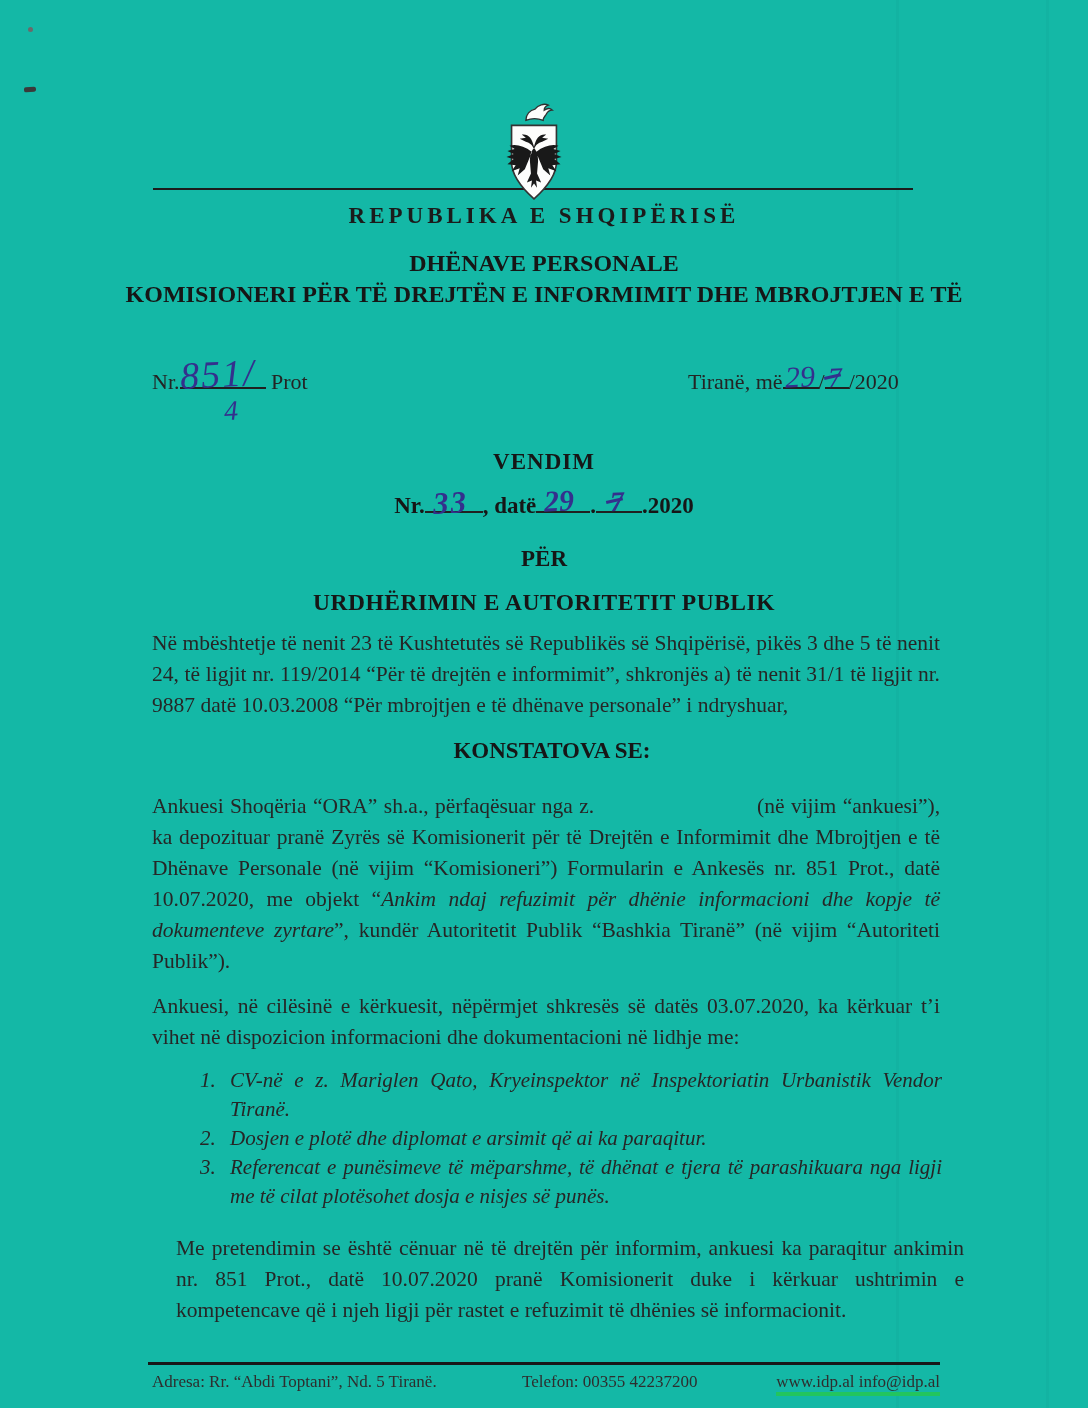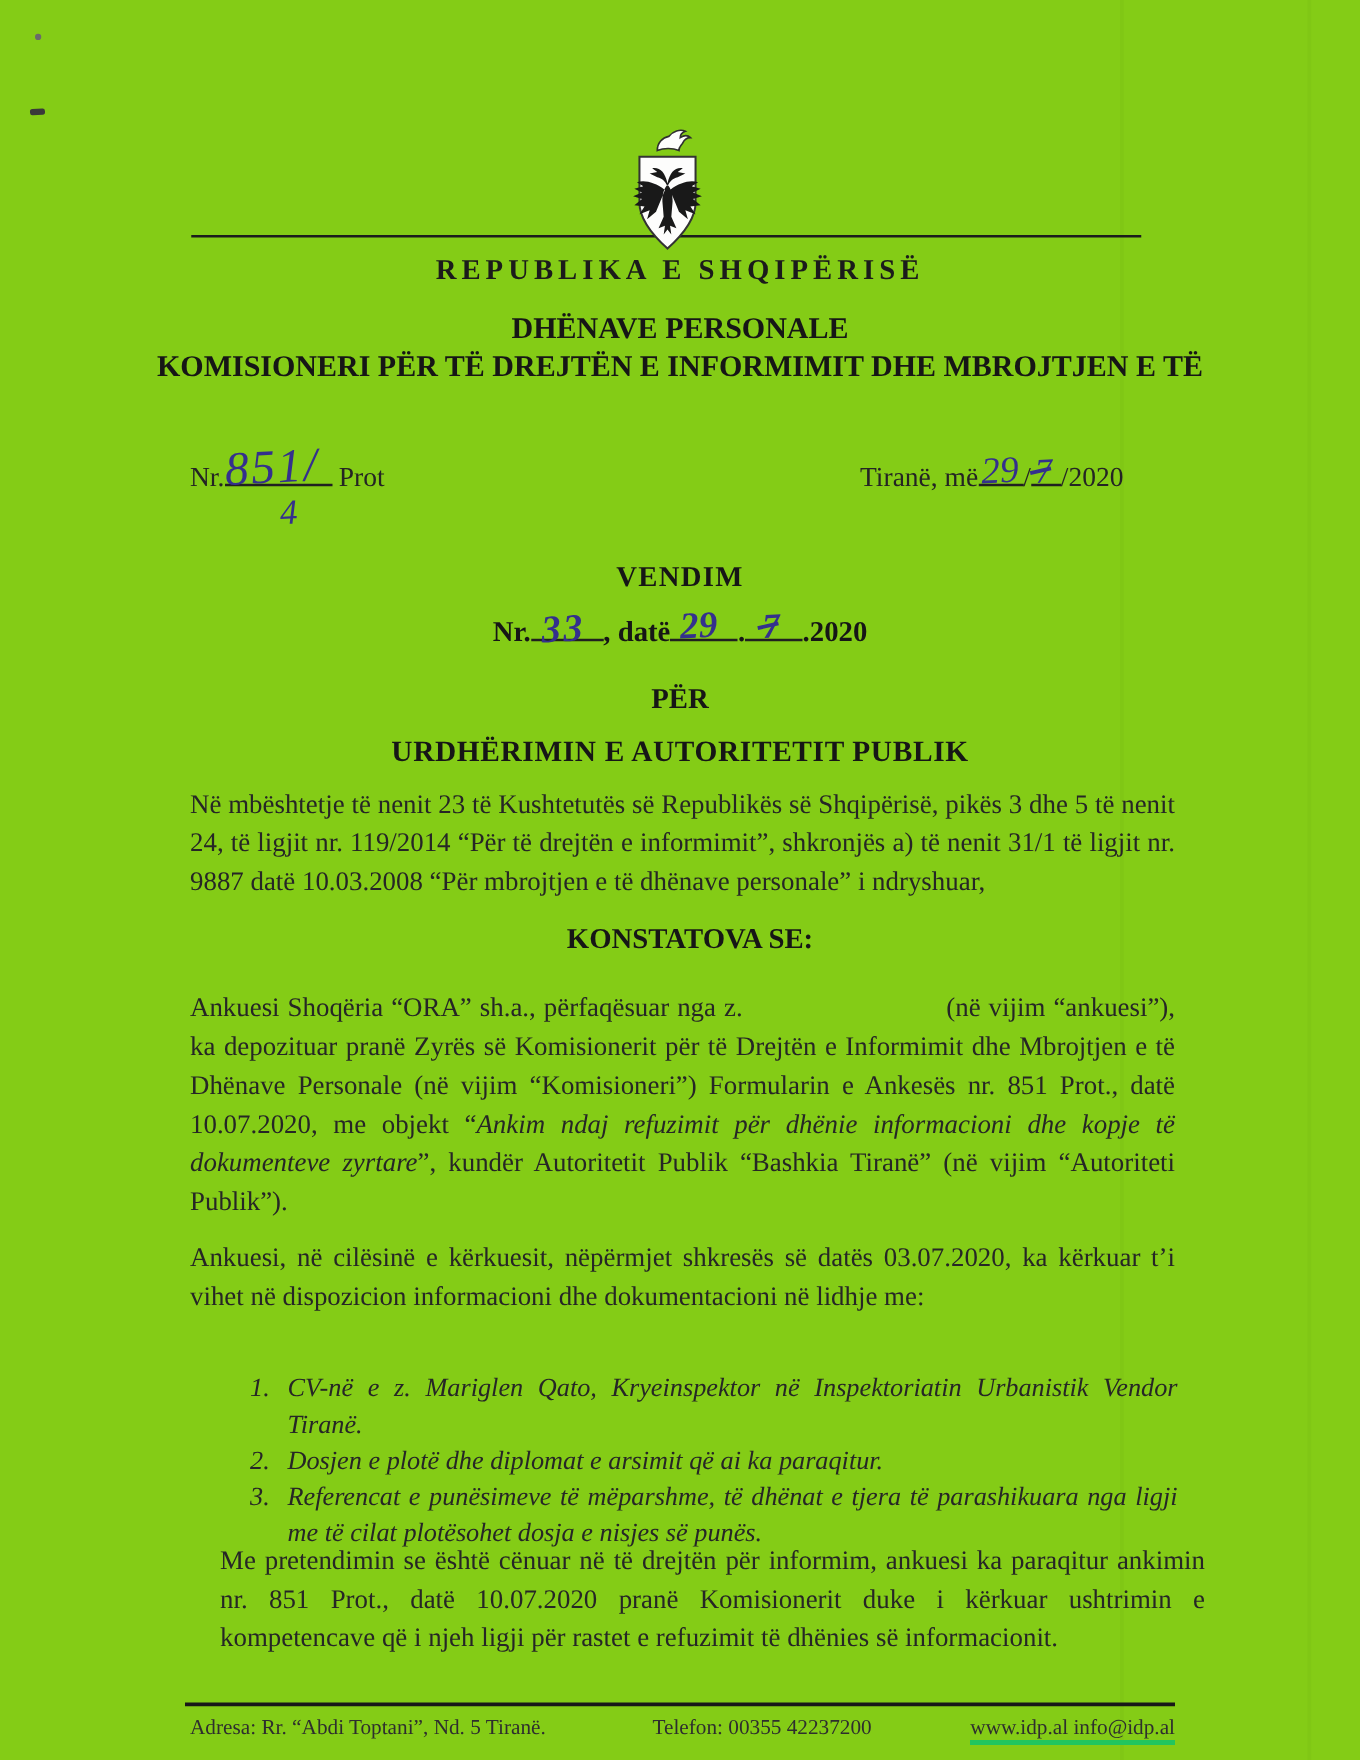--- a/index.html
+++ b/index.html
@@ -1,19 +1,19 @@
 <!DOCTYPE html>
 <html><head>
 <meta charset="utf-8">
 <style>
   * { margin:0; padding:0; box-sizing:border-box; }
   body { background:#e8e8e8; font-family:"Liberation Serif", serif; }
   .page {
     position:relative; width:1088px; height:1408px; margin:0 auto;
-    background:#84cc16; color:#222; overflow:hidden;
+    background:#14b8a6; color:#222; overflow:hidden;
   }
   
   .streak { position:absolute; top:0; bottom:0; width:3px; background:rgba(0,0,0,0.025); }
   .speck-a { position:absolute; left:28px; top:27px; width:5px; height:5px; background:#6a6a6a; border-radius:50%; }
   .speck-b { position:absolute; left:24px; top:87px; width:12px; height:5px; background:#3a3a3a; border-radius:2px; transform:rotate(-4deg); }
 
   .topline { position:absolute; left:153px; top:188px; width:760px; height:2px; background:#1c1c1c; z-index:1; }
   .emblem { position:absolute; left:501px; top:103px; width:66px; height:102px; z-index:2; }
 
   .center-abs { position:absolute; left:0; width:100%; text-align:center; }
@@ -45,21 +45,21 @@
 
   .para { position:absolute; left:152px; width:788px; font-size:21.5px; line-height:31px; text-align:justify; color:#262626; }
   .p1 { top:628px; }
   .konstatova { top:738px; font-weight:bold; font-size:23px; color:#161616;padding-left:16px; }
   .p2 { top:791px; }
   .p3 { top:991px; }
   .p4 { top:1233px;margin-left:24px; }
   .redact { display:inline-block; width:150px; height:2px; }
   .it { font-style:italic; }
 
-  ol.req-list { position:absolute; left:200px; top:1066px; width:742px; list-style:none; counter-reset:req;margin-top:30px; }
+  ol.req-list { position:absolute; left:200px; top:1066px; width:742px; list-style:none; counter-reset:req; }
   ol.req-list li { counter-increment:req; display:flex; font-style:italic; font-size:21px; line-height:29px; color:#262626; }
   ol.req-list li::before { content:counter(req) "."; width:30px; flex:0 0 30px; }
   ol.req-list li span { text-align:justify; }
 
   .footer-rule { position:absolute; left:148px; top:1362px; width:792px; height:3px; background:#181818; }
   .footer { position:absolute; left:152px; top:1372px; width:788px; font-size:17px; color:#2e2e2e; display:flex; }
   .f-addr { flex:0 0 360px; }
   .f-phone { flex:1; padding-left:10px; }
   .f-web { border-bottom:4px solid #22c55e; white-space:nowrap; }
 </style>

